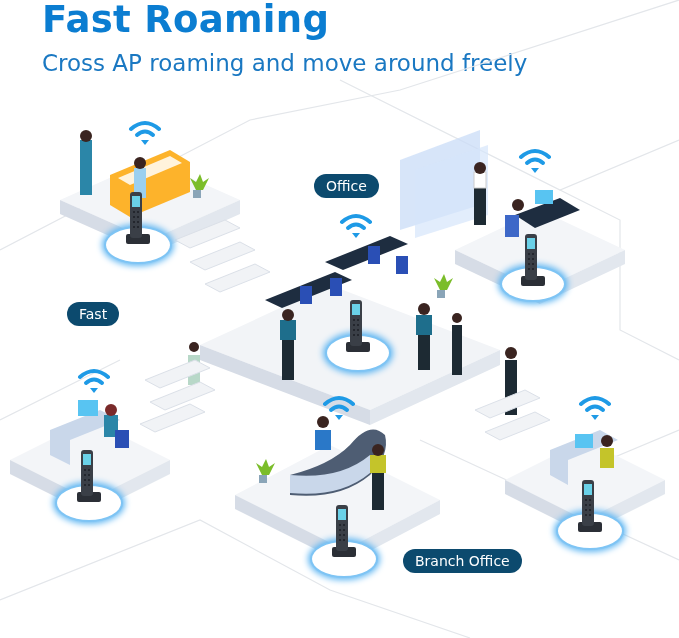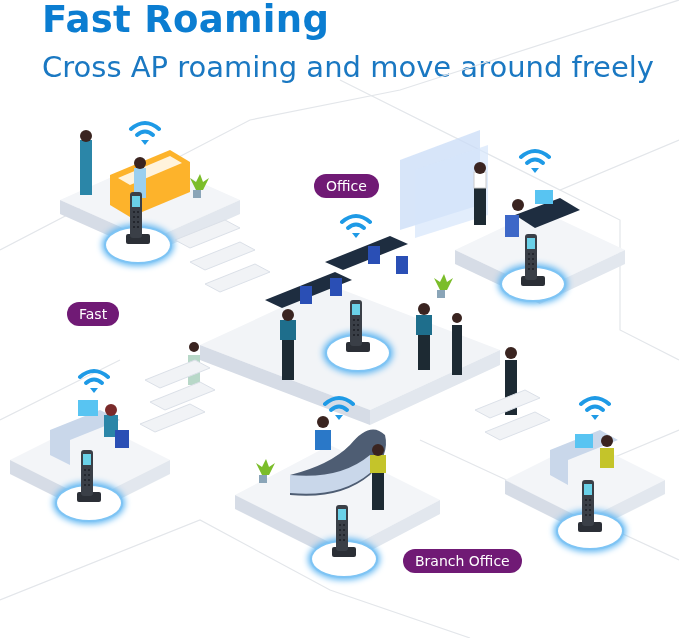--- a/index.html
+++ b/index.html
@@ -1,20 +1,20 @@
 <!DOCTYPE html>
 <html><head>
 <meta charset="utf-8">
 <style>
   html, body { margin:0; padding:0; background:#ffffff; }
   body { width:679px; height:638px; position:relative; overflow:hidden; font-family:"DejaVu Sans", sans-serif; }
   .title { position:absolute; left:42px; top:-2px; font-size:37px; font-weight:bold; color:#0b7dd1; letter-spacing:0.3px; }
-  .subtitle { position:absolute; left:42px; top:50px; font-size:29px; color:#1a78c2; }
+  .subtitle { position:absolute; left:42px; top:50px; font-size:23px; color:#1a78c2; }
   svg.scene { position:absolute; left:0; top:0; }
-  .pill { position:absolute; background:#701a75; color:#fff; border-radius:14px; font-size:14px; padding:3px 12px; line-height:18px; white-space:nowrap; }
+  .pill { position:absolute; background:#0c4a6e; color:#fff; border-radius:14px; font-size:14px; padding:3px 12px; line-height:18px; white-space:nowrap; }
   .phone-ring { position:absolute; border-radius:50%; background:#fff; box-shadow:0 0 6px 2px #5fb6f2; border:2px solid #7ec4f4; }
   .wifi { position:absolute; }
 </style>
 </head>
 <body>
 
 <div class="title">Fast Roaming</div>
 <div class="subtitle">Cross AP roaming and move around freely</div>
 
 <svg class="scene" width="679" height="638" viewBox="0 0 679 638">

